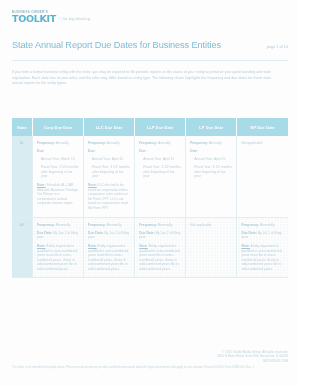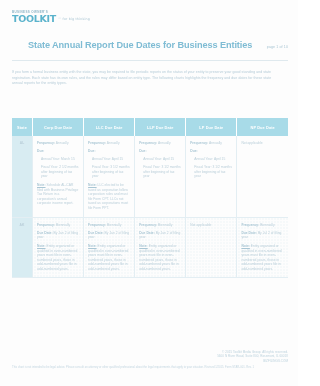--- a/index.html
+++ b/index.html
@@ -48,22 +48,21 @@
     margin-left:2px;
     font-weight:normal;
   }
 
   .doc-title{
     position:absolute;left:12px;top:40px;
     font-size:9.2px;
     color:#7fbcd4;
     letter-spacing:-0.1px;
     white-space:nowrap;
-    font-weight:bold;
-    margin-left:16px;
+    font-weight:normal;
   }
   .page-num{
     position:absolute;right:10px;top:45px;
     font-size:3.6px;
     color:#a9c6d4;
     letter-spacing:.1px;
     white-space:nowrap;
   }
   .hr-top{
     position:absolute;left:12px;right:10px;top:60px;

